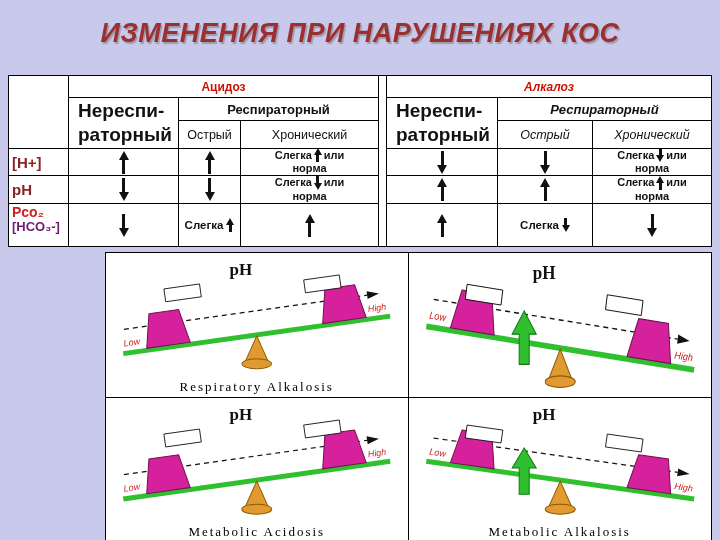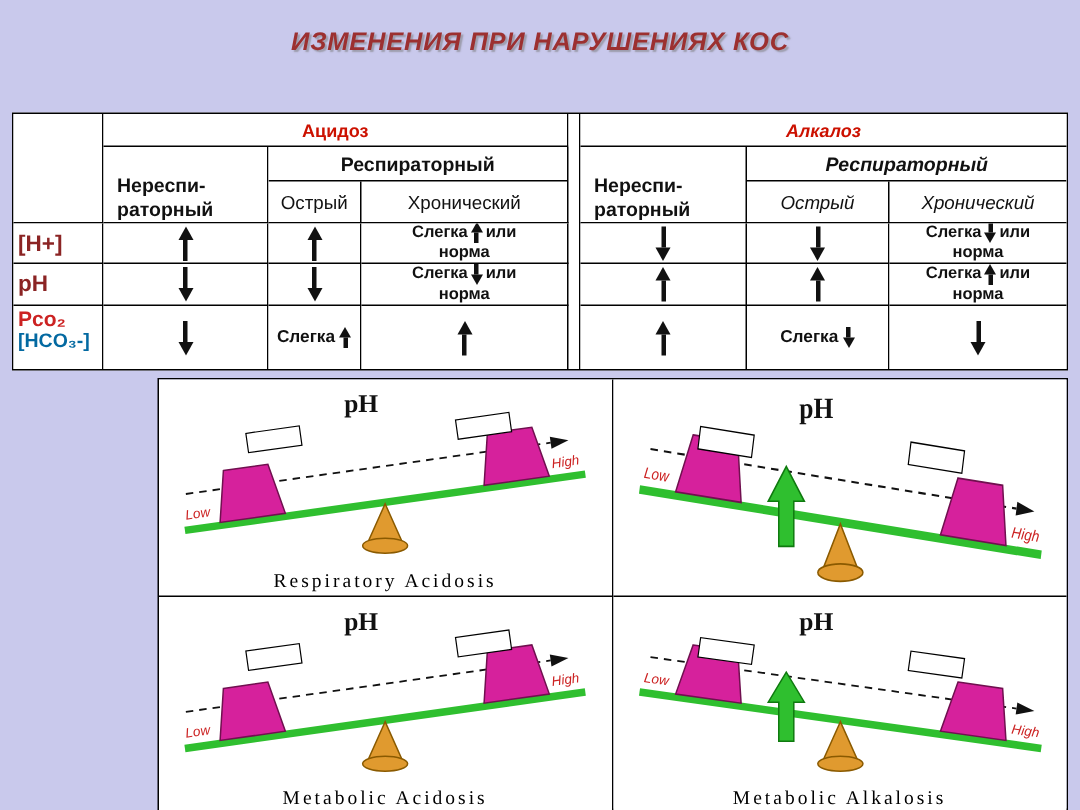--- a/index.html
+++ b/index.html
@@ -1,20 +1,20 @@
 <!DOCTYPE html>
 <html><head>
 <meta charset="utf-8">
 <style>
   html,body{margin:0;padding:0;}
   body{width:720px;height:540px;font-family:"Liberation Sans",sans-serif;}
   .slide{position:relative;width:720px;height:540px;background:#c9c9ec;overflow:hidden;}
 
   .title{position:absolute;top:18px;left:0;width:720px;text-align:center;
-         font-size:17px;font-weight:bold;font-style:italic;color:#9c3030;
+         font-size:27px;font-weight:bold;font-style:italic;color:#9c3030;
          text-shadow:1.5px 1.5px 1px rgba(120,120,120,.55);letter-spacing:.5px;}
 
   
   .acid-table{position:absolute;left:8px;top:75px;width:704px;height:172px;
     display:grid;box-sizing:border-box;
     grid-template-columns:60px 110px 62px 138px 8px 111px 95px 1fr;
     grid-template-rows:22px 51px 27px 28px 1fr;
     border:1px solid #000;background:#fff;}
   .cell{display:flex;align-items:center;justify-content:center;background:#fff;box-sizing:border-box;overflow:hidden;}
   .br{border-right:1px solid #000;}
@@ -22,35 +22,35 @@
   .c-corner{grid-column:1;grid-row:1/3;}
   .c-acid{grid-column:2/5;grid-row:1;}
   .c-div{grid-column:5;grid-row:1/6;}
   .c-alk{grid-column:6/9;grid-row:1;}
   .c-nr-a{grid-column:2;grid-row:2;}
   .c-resp-a{grid-column:3/5;grid-row:2;}
   .c-nr-k{grid-column:6;grid-row:2;}
   .c-resp-k{grid-column:7/9;grid-row:2;}
   .hdr-red{color:#cc1100;font-weight:bold;font-size:12px;}
   .ital{font-style:italic;}
-  .nonresp{flex-direction:column;align-items:flex-start;justify-content:flex-end;
-           padding-left:9px;font-weight:bold;font-size:13px;line-height:1.25;color:#111;}
+  .nonresp{flex-direction:column;align-items:flex-start;justify-content:center;
+           padding-left:9px;font-weight:bold;font-size:19px;line-height:1.25;color:#111;}
   .resp-wrap{flex-direction:column;align-items:stretch;justify-content:flex-start;padding:0;text-align:right;}
   .resp-top{height:23px;display:flex;align-items:center;justify-content:center;
             font-weight:bold;font-size:13px;color:#111;box-sizing:border-box;}
   .resp-bot{display:flex;flex:1;}
   .resp-bot>div{display:flex;align-items:center;justify-content:center;
             font-weight:normal;font-size:12.5px;color:#111;box-sizing:border-box;}
   .w62{width:62px;} .w95{width:95px;} .grow{flex:1;}
   .c-resp-k .resp-top,.c-resp-k .resp-bot>div{font-style:italic;}
   .lab{justify-content:flex-start;padding-left:3px;font-weight:bold;}
   .lab-h,.lab-ph{color:#8b2424;font-size:15px;}
   .lab-p{flex-direction:column;align-items:flex-start;line-height:1.15;}
   .pco2{color:#cc2222;font-size:14px;font-weight:bold;}
-  .hco3{color:#0369a1;font-size:13px;font-weight:bold;}
+  .hco3{color:#701a75;font-size:13px;font-weight:bold;}
 
   
   .arrow{display:inline-flex;flex-direction:column;align-items:center;}
   .arrow i{display:block;}
   .head-up{width:0;height:0;border-left:5px solid transparent;border-right:5px solid transparent;border-bottom:9px solid #111;}
   .head-down{width:0;height:0;border-left:5px solid transparent;border-right:5px solid transparent;border-top:9px solid #111;}
   .stem{width:3px;height:14px;background:#111;}
   .arrow.sm .head-up{border-left-width:4px;border-right-width:4px;border-bottom-width:7px;}
   .arrow.sm .head-down{border-left-width:4px;border-right-width:4px;border-top-width:7px;}
   .arrow.sm .stem{width:3px;height:7px;}
@@ -278,21 +278,21 @@
         </g>
         <polygon class="fulc" points="151,83 138,112 164,112"></polygon>
         <ellipse class="fulc" cx="151" cy="111" rx="15" ry="5"></ellipse>
         <g transform="translate(58,36) rotate(-8)">
             <rect class="tag" width="36" height="13"></rect>
           </g>
         <g transform="translate(198,27) rotate(-8)">
             <rect class="tag" width="36" height="13"></rect>
           </g>
       </svg>
-      <div class="caption">Respiratory Acidosis</div>
+      <div class="caption">Respiratory Alkalosis</div>
     </div>
 
     <div class="panel p2">
       <svg viewBox="0 0 302 124" preserveAspectRatio="none">
         <text class="ph-t" x="135" y="22" text-anchor="middle">pH</text>
         <g transform="rotate(8 151 82)">
           <line class="dashl" x1="20" y1="58" x2="266" y2="58"></line>
           <polygon points="266,54 278,58 266,62" fill="#111"></polygon>
           <line class="beam" x1="16" y1="82" x2="286" y2="82"></line>
           <polygon class="weight" points="47,46 77,46 84,80 40,80"></polygon>

